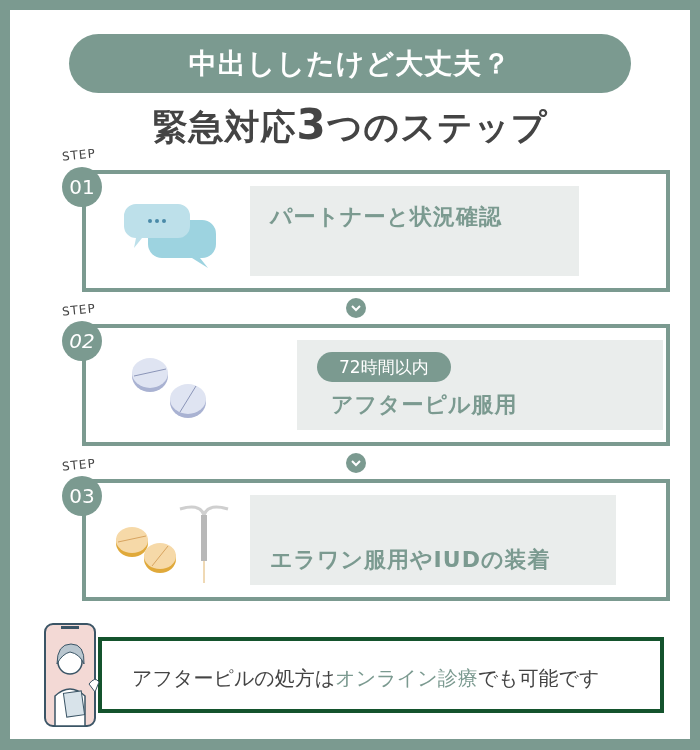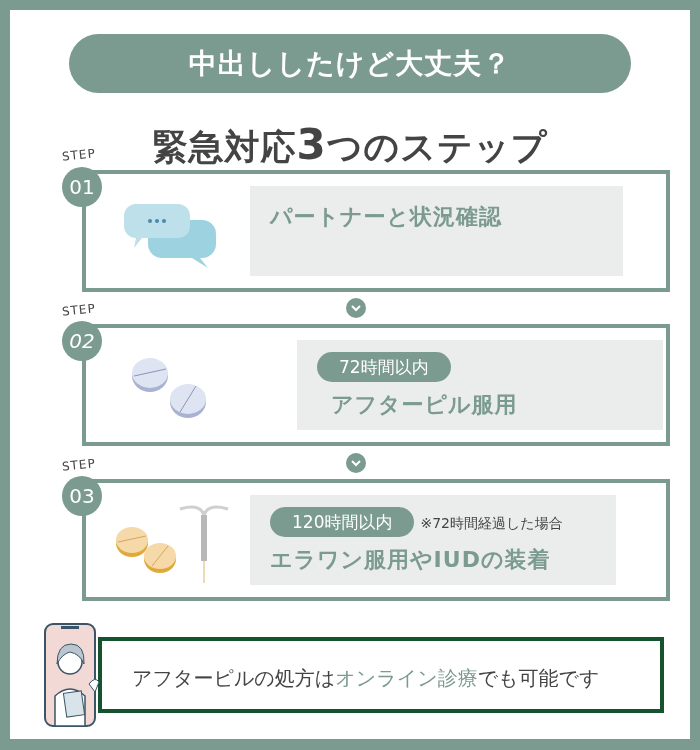--- a/index.html
+++ b/index.html
@@ -3,21 +3,21 @@
 <meta charset="utf-8">
 <style>
   html, body { margin:0; padding:0; }
   body { width:700px; height:750px; background:#7b9a90; position:relative; overflow:hidden;
          font-family:"DejaVu Sans","Liberation Sans",sans-serif; }
   .canvas { position:absolute; left:10px; top:10px; width:680px; height:729px; background:#ffffff; }
   .title-pill { position:absolute; left:69px; top:34px; width:562px; height:59px; background:#7b9a90;
                 border-radius:30px; color:#fff; font-size:28px; font-weight:bold; text-align:center;
                 line-height:59px; letter-spacing:1px; }
   .headline { position:absolute; left:0; top:100px; width:700px; text-align:center; font-size:35px;
-              font-weight:bold; color:#444; letter-spacing:1px;margin-top:20px; }
+              font-weight:bold; color:#444; letter-spacing:1px; }
   .headline .num { font-size:42px; }
   .step-label { position:absolute; font-size:12px; color:#444; letter-spacing:1px; transform:rotate(-6deg);
                 font-family:"DejaVu Sans",sans-serif; }
   .step-box { position:absolute; left:82px; width:588px; border:4px solid #7b9a90; background:#fff; box-sizing:border-box; }
   .step-num { position:absolute; width:40px; height:40px; border-radius:50%; background:#7b9a90; color:#fff;
               font-size:20px; text-align:center; line-height:40px; }
   .content-box { position:absolute; background:#eaedec; }
   .big-text { color:#7b9a90; font-weight:bold; font-size:22px; letter-spacing:1px; white-space:nowrap; }
   .time-pill { display:inline-block; background:#7b9a90; color:#fff; border-radius:15px; padding:0 22px;
                height:30px; line-height:30px; font-size:17px; }
@@ -41,21 +41,21 @@
 
 <div class="step-label" style="left:62px;top:148px;">STEP</div>
 <div class="step-box" style="top:170px;height:122px;">
   <svg style="position:absolute;left:36px;top:28px;" width="96" height="66" viewBox="0 0 96 66">
     <path d="M40 18 h40 a14 14 0 0 1 14 14 v10 a14 14 0 0 1 -14 14 h-2 l8 10 l-16 -10 h-30 a14 14 0 0 1 -14 -14 v-10 a14 14 0 0 1 14 -14z" fill="#9dd3e0"></path>
     <path d="M14 2 h42 a12 12 0 0 1 12 12 v10 a12 12 0 0 1 -12 12 h-36 l-8 10 l2 -10 a12 12 0 0 1 -12 -12 v-10 a12 12 0 0 1 12 -12z" fill="#bde0ea"></path>
     <circle cx="28" cy="19" r="2" fill="#4a8aa8"></circle>
       <circle cx="35" cy="19" r="2" fill="#4a8aa8"></circle>
       <circle cx="42" cy="19" r="2" fill="#4a8aa8"></circle>
   </svg>
-  <div class="content-box" style="left:164px;top:12px;width:329px;height:90px;padding-left:44px;">
+  <div class="content-box" style="left:164px;top:12px;width:329px;height:90px;">
     <div class="big-text" style="position:absolute;left:20px;top:16px;">パートナーと状況確認</div>
   </div>
 </div>
 <div class="step-num" style="left:62px;top:167px;">01</div>
 
 <div class="chev" style="top:298px;">
   <svg width="20" height="20" viewBox="0 0 20 20">
       <path d="M6 8 l4 4 l4 -4" stroke="#fff" stroke-width="2" fill="none"></path>
     </svg>
 </div>
@@ -92,23 +92,20 @@
     <ellipse cx="20" cy="39" rx="16" ry="13" fill="#f6d9a8"></ellipse>
     <line x1="6" y1="41" x2="34" y2="35" stroke="#d8a460" stroke-width="1"></line>
     <ellipse cx="48" cy="58" rx="16" ry="14" fill="#e0a93a"></ellipse>
     <ellipse cx="48" cy="55" rx="16" ry="13" fill="#f6d9a8"></ellipse>
     <line x1="40" y1="65" x2="56" y2="45" stroke="#d8a460" stroke-width="1"></line>
     <path d="M68 8 q20 -6 24 6 q4 -12 24 -6" stroke="#cfcfcf" stroke-width="3" fill="none"></path>
     <rect x="89" y="14" width="6" height="46" fill="#b8b8b8"></rect>
     <line x1="92" y1="60" x2="92" y2="82" stroke="#e0b36a" stroke-width="1"></line>
   </svg>
   <div class="content-box" style="left:164px;top:12px;width:366px;height:90px;">
-    <div style="position:absolute;left:20px;top:12px;white-space:nowrap;">
-      <span class="time-pill">120時間以内</span><span class="note">※72時間経過した場合</span>
-    </div>
     <div class="big-text" style="position:absolute;left:20px;top:50px;">エラワン服用やIUDの装着</div>
   </div>
 </div>
 <div class="step-num" style="left:62px;top:476px;">03</div>
 
 <div class="footer-box">
   <div class="footer-text"><span>アフターピルの処方は</span><span class="accent">オンライン診療</span><span>でも可能です</span></div>
 </div>
 <svg style="position:absolute;left:43px;top:622px;" width="60" height="106" viewBox="0 0 60 106">
   <rect x="2" y="2" width="50" height="102" rx="8" fill="#f3d9d5" stroke="#3b5566" stroke-width="2"></rect>

